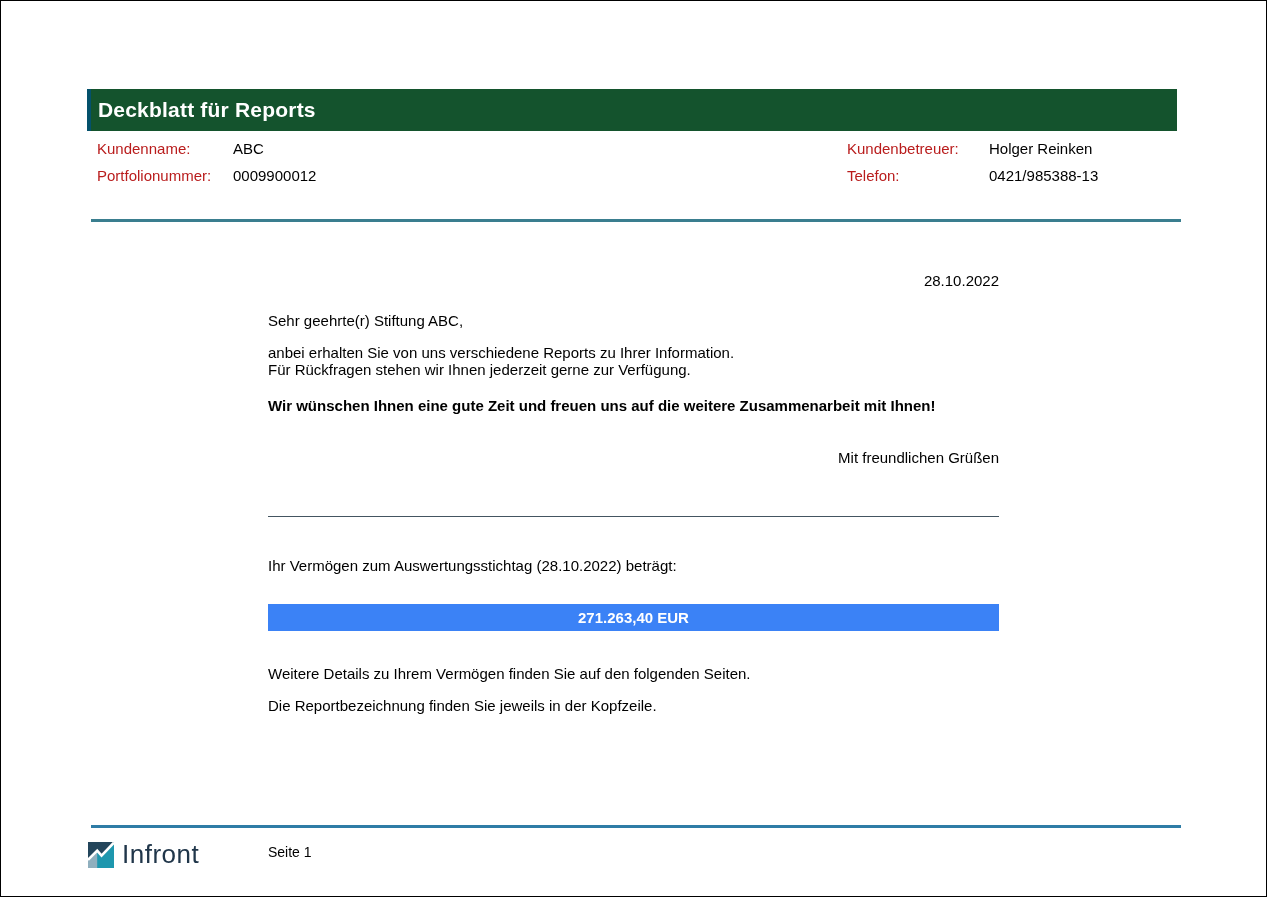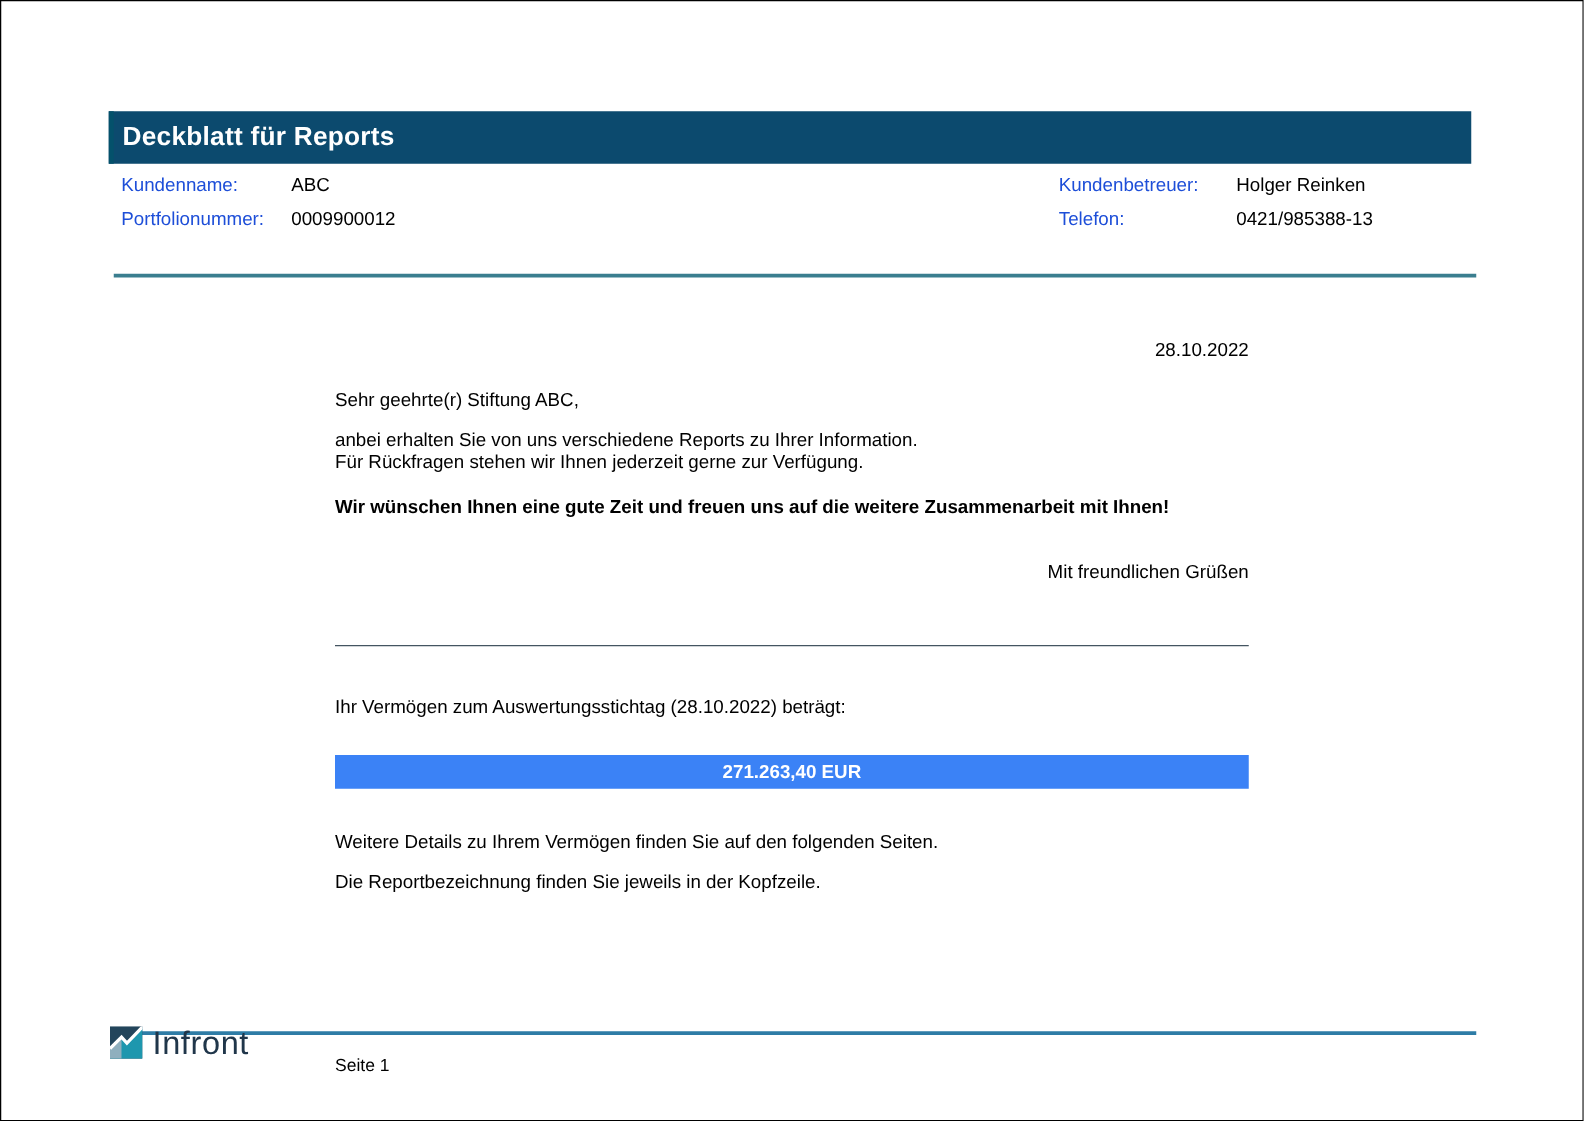--- a/index.html
+++ b/index.html
@@ -13,35 +13,35 @@
     font-family: "Liberation Sans", sans-serif;
     color: #000000;
     overflow: hidden;
   }
   .abs { position: absolute; }
 
   
   .title-bar {
     left: 86px; top: 88px;
     width: 1090px; height: 42px;
-    background: #0c4a6e;
+    background: #14532d;
     border-left: 4px solid #04516B;
     display: flex; align-items: center;
     box-sizing: border-box;
   }
   .title-bar .title-text {
     color: #ffffff;
     font-size: 21px;
     font-weight: bold;
     padding-left: 7px;
     letter-spacing: 0.2px;
   }
 
   
-  .field-label { font-size: 15px; color: #1d4ed8; white-space: nowrap; }
+  .field-label { font-size: 15px; color: #b91c1c; white-space: nowrap; }
   .field-value { font-size: 15px; color: #000; white-space: nowrap; }
 
   .rule-teal {
     left: 90px; top: 218px;
     width: 1090px; height: 3px;
     background: #3A7E8F;
   }
 
   
   .letter-line {
@@ -66,22 +66,22 @@
     text-align: center; line-height: 27px;
   }
 
   
   .footer-rule {
     left: 90px; top: 824px;
     width: 1090px; height: 3px;
     background: #2E7CA6;
   }
   .brand {
-    left: 87px; top: 820px;
-    display: flex; align-items: flex-start; gap: 8px;
+    left: 87px; top: 840px;
+    display: flex; align-items: flex-end; gap: 8px;
   }
   .brand-name {
     font-size: 26px;
     font-weight: 500;
     color: #20364A;
     letter-spacing: 0.5px;
     line-height: 27px;
   }
   .page-number {
     left: 267px; top: 843px;

